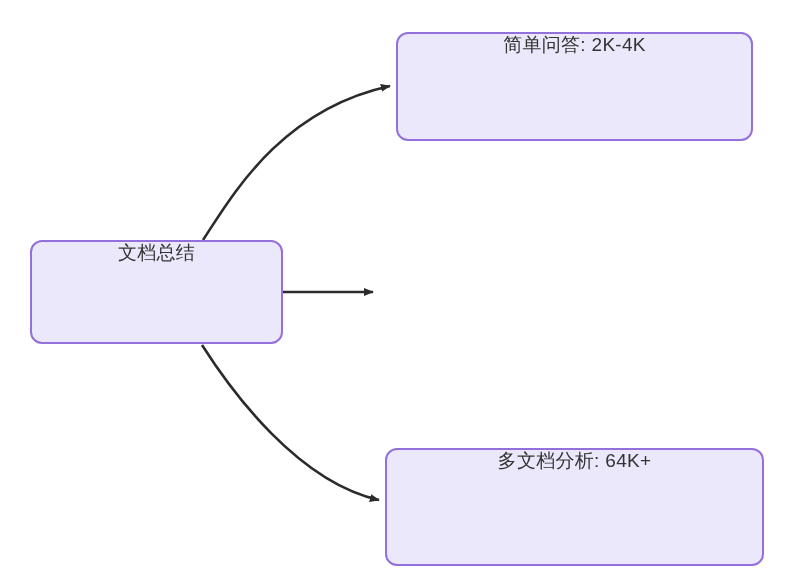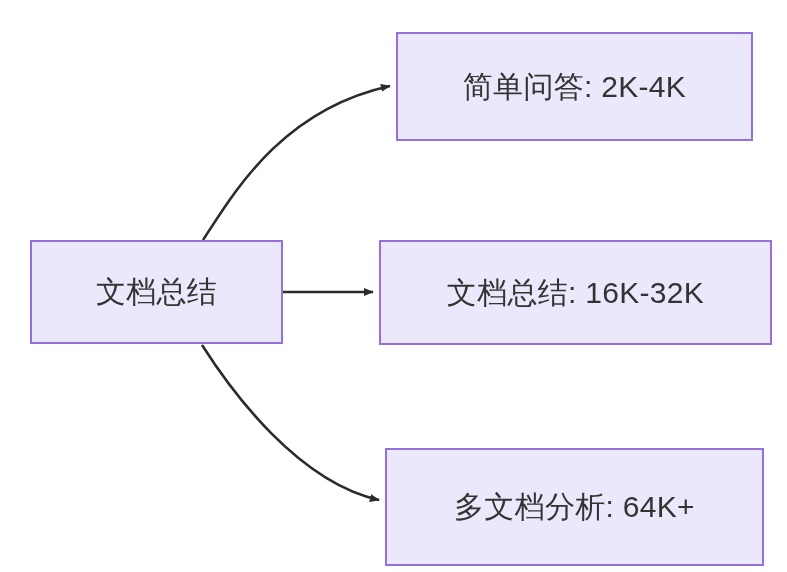--- a/index.html
+++ b/index.html
@@ -25,28 +25,27 @@
     width: 787px;
     height: 572px;
     pointer-events: none;
   }
   .flow-node {
     position: absolute;
     box-sizing: border-box;
     background: #ebe8fb;
     border: 2px solid #9370db;
     display: flex;
-    align-items: center;
     justify-content: center;
     color: #333333;
-    font-size: 30px;
+    font-size: 19px;
     letter-spacing: 0.3px;
     line-height: 1.2;
     white-space: nowrap;
-    border-radius: 0px;
+    border-radius: 12px;
   }
   .node-label {
     display: block;
   }
   
   #node-root {
     left: 30px;
     top: 240px;
     width: 253px;
     height: 104px;
@@ -90,21 +89,18 @@
   </svg>
 
   <div class="flow-node" id="node-root">
     <span class="node-label">文档总结</span>
   </div>
 
   <div class="flow-node" id="node-simple-qa">
     <span class="node-label">简单问答: 2K-4K</span>
   </div>
 
-  <div class="flow-node" id="node-doc-summary">
-    <span class="node-label">文档总结: 16K-32K</span>
-  </div>
 
   <div class="flow-node" id="node-multi-doc">
     <span class="node-label">多文档分析: 64K+</span>
   </div>
 
 </div>
 
 </body></html>

